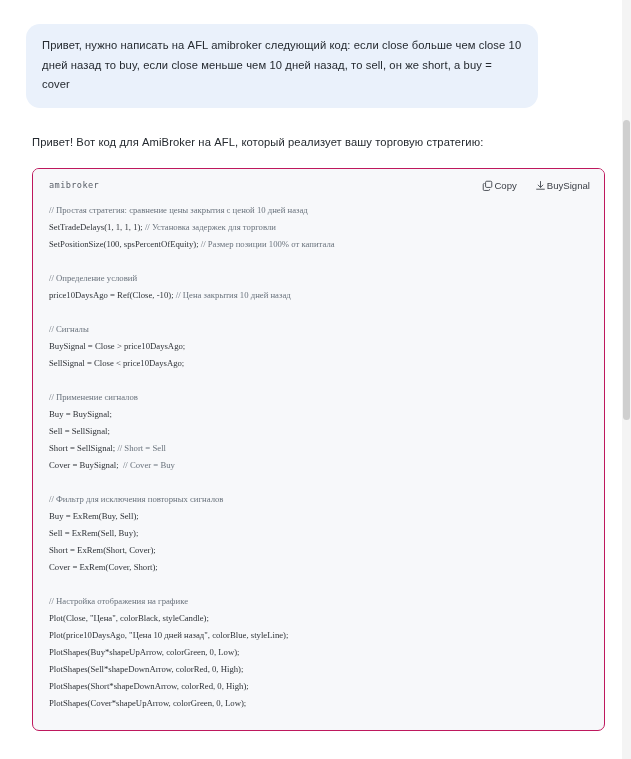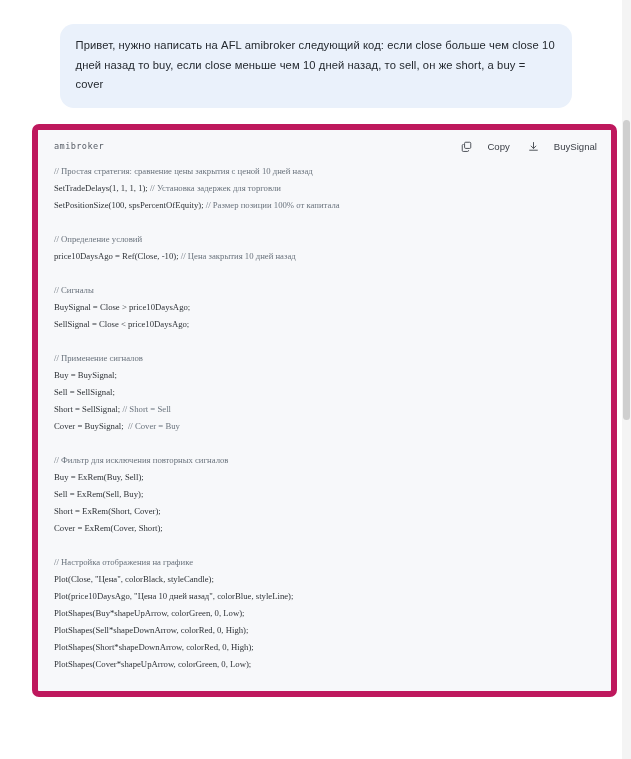--- a/index.html
+++ b/index.html
@@ -17,21 +17,21 @@
     position: relative;
     width: 631px;
     height: 759px;
     overflow: hidden;
     background: #ffffff;
   }
 
   
   .user-row {
     display: flex;
-    justify-content: center;
+    justify-content: flex-start;
     padding: 24px 26px 0 26px;
   }
   .user-bubble {
     max-width: 512px;
     background: #eaf1fb;
     border-radius: 14px;
     padding: 12px 16px 13px 16px;
     font-size: 11.2px;
     line-height: 1.75;
     color: #24292f;
@@ -42,22 +42,22 @@
   .assistant-intro {
     padding: 26px 26px 0 32px;
     font-size: 11.2px;
     line-height: 1.6;
     color: #24292f;
     letter-spacing: .1px;
   }
 
   
   .code-card {
-    margin: 16px 14px 0 32px;
-    border: 6px solid #be185d;
+    margin: 16px 26px 0 32px;
+    border: 1px solid #be185d;
     border-radius: 7px;
     background: #f7f8fa;
     overflow: hidden;
   }
   .code-header {
     display: flex;
     align-items: center;
     justify-content: space-between;
     padding: 11px 14px 9px 16px;
     background: #f7f8fa;
@@ -69,21 +69,21 @@
     letter-spacing: .4px;
   }
   .code-actions {
     display: flex;
     align-items: center;
     gap: 18px;
   }
   .code-action {
     display: flex;
     align-items: flex-start;
-    gap: 15px;
+    gap: 1px;
     font-size: 9.6px;
     color: #3d4148;
     cursor: pointer;
     user-select: none;
   }
   .code-action svg { display: block; }
 
   .code-body {
     padding: 2px 16px 18px 16px;
     font-family: "DejaVu Sans Mono", monospace;
@@ -118,20 +118,21 @@
 </style>
 </head>
 <body>
 
 <div class="page">
 
   <div class="user-row">
     <div class="user-bubble">Привет, нужно написать на AFL amibroker следующий код: если close больше чем close 10 дней назад то buy, если close меньше чем 10 дней назад, то sell,  он же short, a buy = cover</div>
   </div>
 
+  <div class="assistant-intro">Привет! Вот код для AmiBroker на AFL, который реализует вашу торговую стратегию:</div>
 
   <div class="code-card">
     <div class="code-header">
       <span class="code-lang">amibroker</span>
       <div class="code-actions">
         <div class="code-action">
           <span>
             <svg width="11" height="11" viewBox="0 0 16 16" fill="none" stroke="#3d4148" stroke-width="1.3">
               <rect x="5.2" y="1.8" width="9" height="9" rx="1.6"></rect>
               <path d="M11 13.2v0.5a1.5 1.5 0 0 1-1.5 1.5H3.3a1.5 1.5 0 0 1-1.5-1.5V6.6a1.5 1.5 0 0 1 1.5-1.5h0.6"></path>

